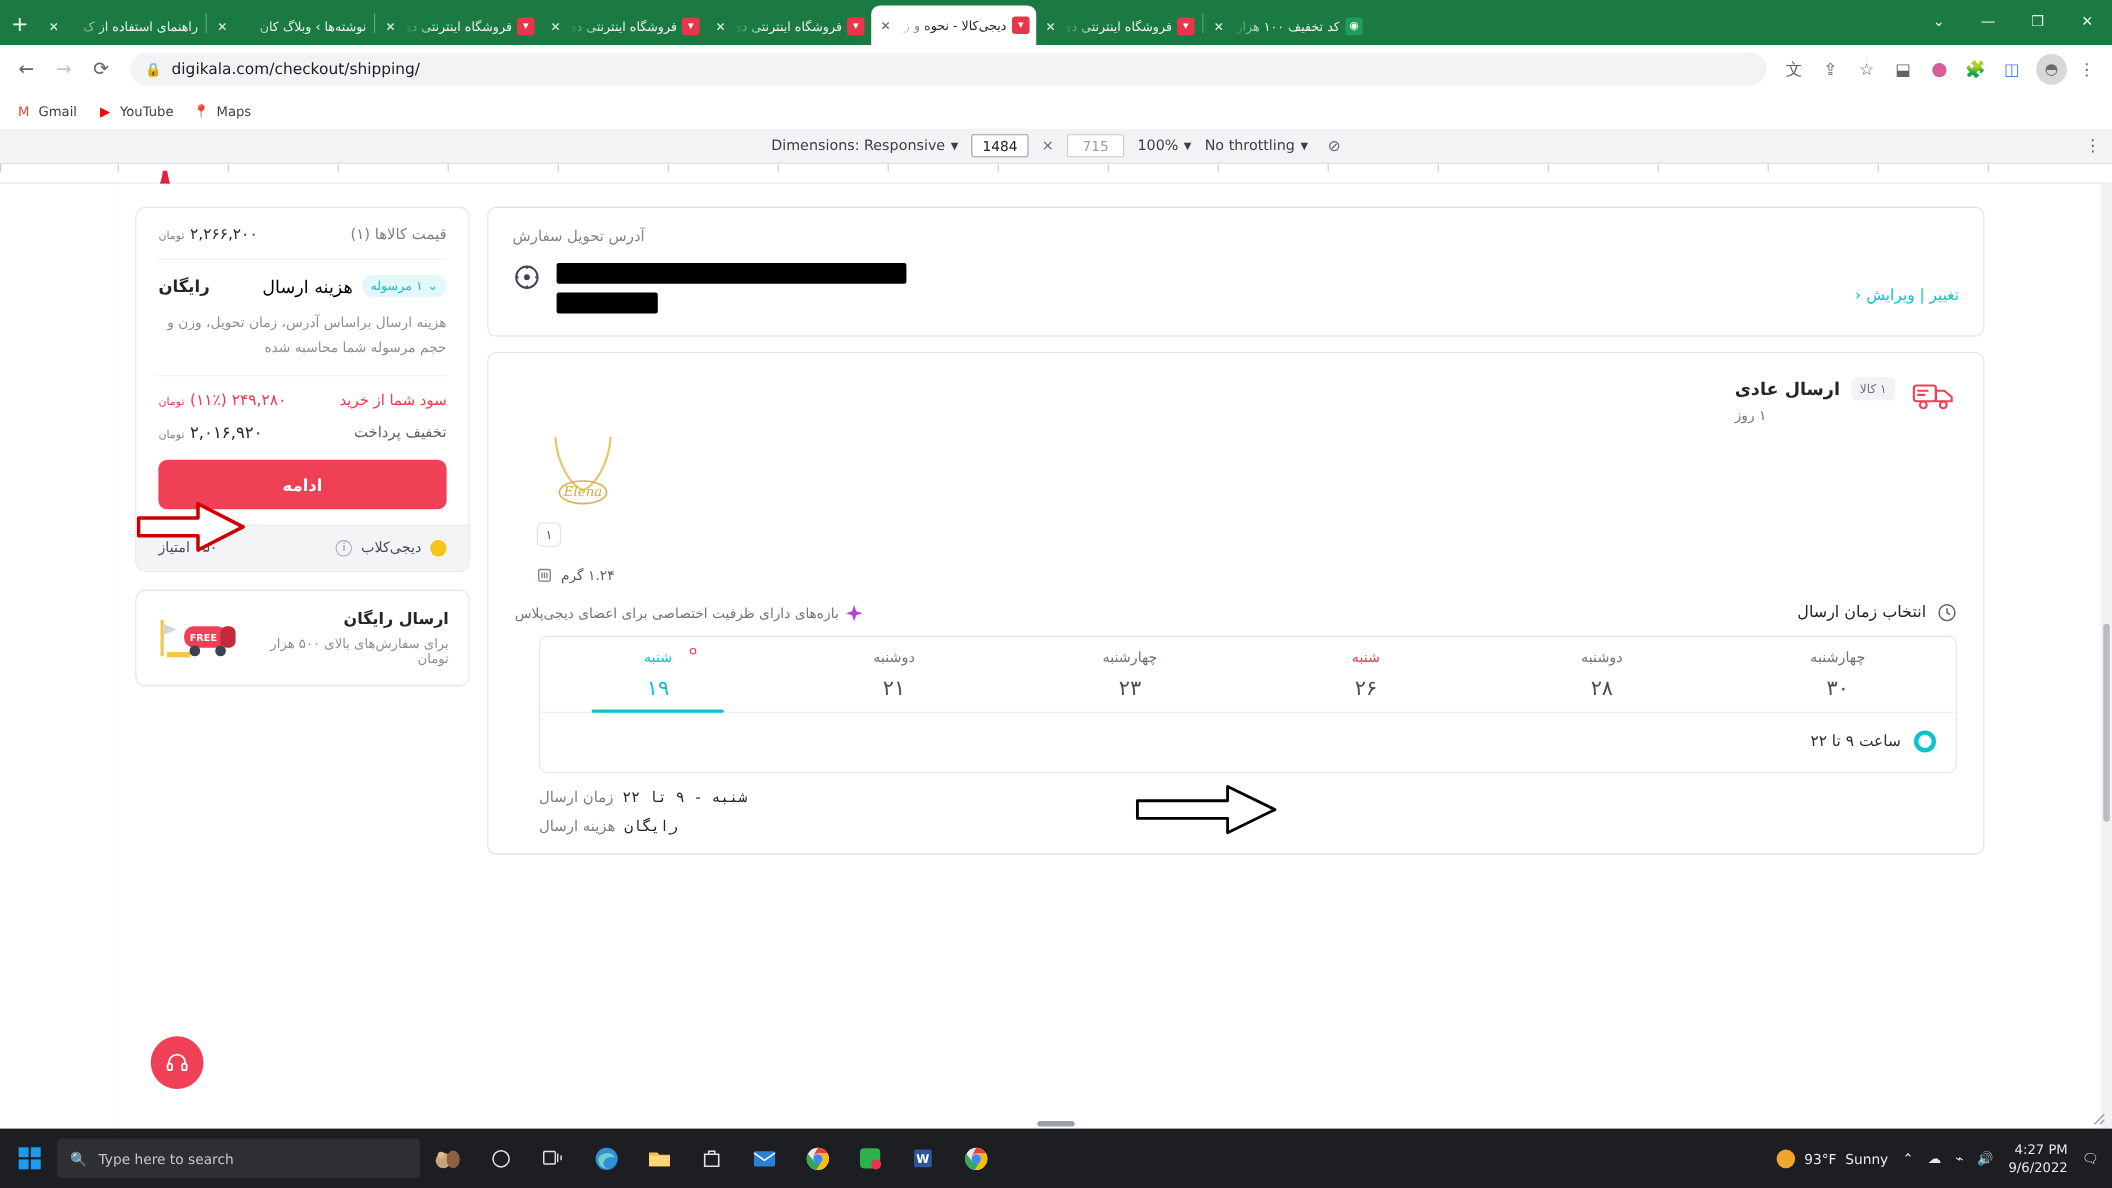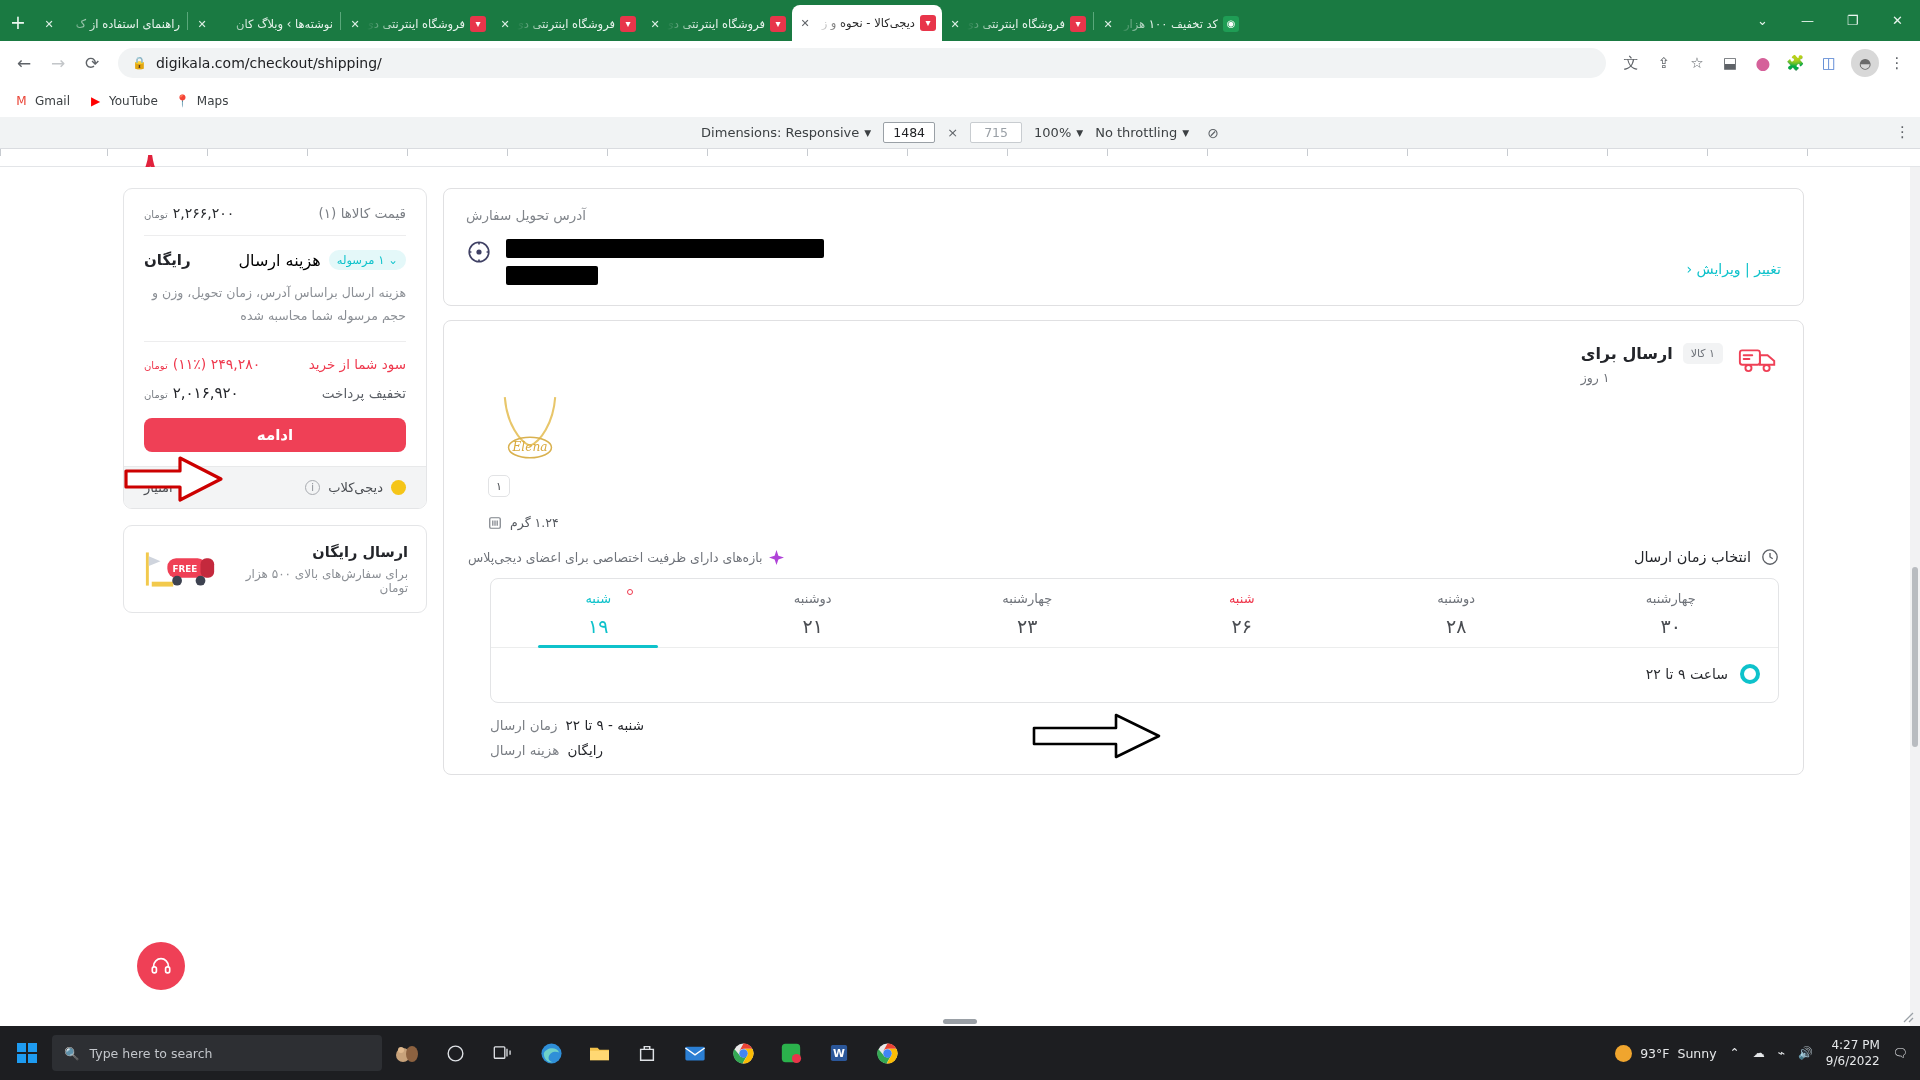--- a/index.html
+++ b/index.html
@@ -175,21 +175,21 @@
     border-radius: 50%; border: 1.5px solid #ef394e; }
   .slot-row { display: flex; align-items: center; gap: 12px; padding: 16px 18px 18px 18px; }
   .radio-on {
     width: 20px; height: 20px; border-radius: 50%; border: 4px solid #0ec2cb;
     background: #fff; flex: 0 0 20px;
   }
   .slot-label { font-size: 14px; color: #2a2c30; }
 
   .summary-lines { margin-top: 14px; display: flex; flex-direction: column; gap: 9px; align-items: flex-end; padding-left: 22px; }
   .sum-line { font-size: 13.5px; color: #7b7f85; display: flex; gap: 8px; }
-  .sum-line b { color: #23252a; font-weight: normal; }
+  .sum-line b { color: #23252a; font-weight: normal; font-family: Liberation Mono, monospace; }
 
   
   .side-col { flex: 0 0 304px; display: flex; flex-direction: column; gap: 16px; padding-top: 3px; }
   .sum-card { background: #fff; border: 1px solid #e4e5e7; border-radius: 9px; overflow: hidden; }
   .sum-body { padding: 16px 20px 14px 20px; }
   .row { display: flex; align-items: center; justify-content: space-between; }
   .row .lab { font-size: 13.5px; color: #7b7f85; }
   .row .val { font-size: 14px; color: #2a2c30; display: flex; align-items: baseline; gap: 5px; }
   .toman { font-size: 10px; color: #7b7f85; }
   .hr { height: 1px; background: #ededee; margin: 14px 0; }
@@ -199,21 +199,21 @@
   }
   .ship-lab-row { display: flex; align-items: center; justify-content: space-between; }
   .ship-lab-left { display: flex; align-items: center; gap: 8px; }
   .free-val { font-size: 15px; color: #23252a; font-weight: bold; }
   .note { margin-top: 11px; font-size: 12.5px; color: #8b8f95; line-height: 1.85; }
   .profit .lab { color: #ef394e; }
   .profit .val { color: #ef394e; }
   .payable .lab { color: #5c6067; }
   .payable .val { color: #23252a; font-size: 15px; }
   .cta {
-    margin-top: 16px; height: 34px; background: #ef4056; color: #fff; border-radius: 8px;
+    margin-top: 16px; height: 45px; background: #ef4056; color: #fff; border-radius: 8px;
     display: flex; align-items: center; justify-content: center; font-size: 15px; font-weight: bold;
   }
   .club-bar {
     background: #f3f4f5; border-top: 1px solid #e8e9ea; padding: 13px 20px;
     display: flex; align-items: center; justify-content: space-between;
   }
   .club-left { display: flex; align-items: center; gap: 8px; font-size: 13px; color: #4a4d52; }
   .club-coin { width: 15px; height: 15px; border-radius: 50%; background: #f5c518; }
   .club-i { width: 15px; height: 15px; border-radius: 50%; border: 1px solid #a8abb0;
     color: #8b8f95; font-size: 10px; display: flex; align-items: center; justify-content: center; }
@@ -451,21 +451,21 @@
                   <rect x="3" y="7" width="21" height="15" rx="2.5"></rect>
                   <path d="M24 12h8l7 6v4h-15z"></path>
                   <circle cx="12" cy="25.5" r="3.2" fill="#fff"></circle>
                   <circle cx="31" cy="25.5" r="3.2" fill="#fff"></circle>
                   <path d="M7 12h9M7 16h6"></path>
                 </svg>
               </div>
               <div class="ship-titles">
                 <div class="ship-title-row">
                   <span class="ship-chip">۱ کالا</span>
-                  <span class="ship-title">ارسال برای</span>
+                  <span class="ship-title">ارسال عادی</span>
                 </div>
                 <div class="ship-sub">۱ روز</div>
               </div>
             </div>
 
             <div class="prod-area">
               <div class="prod-thumb">
                 <svg viewBox="0 0 90 76" width="86" height="74">
                   <path d="M18 6 C20 34 34 54 45 58 C56 54 70 34 72 6" fill="none" stroke="#e8c66a" stroke-width="2.2"></path>
                   <ellipse cx="45" cy="60" rx="23" ry="11" fill="none" stroke="#d9b14f" stroke-width="1.6"></ellipse>

